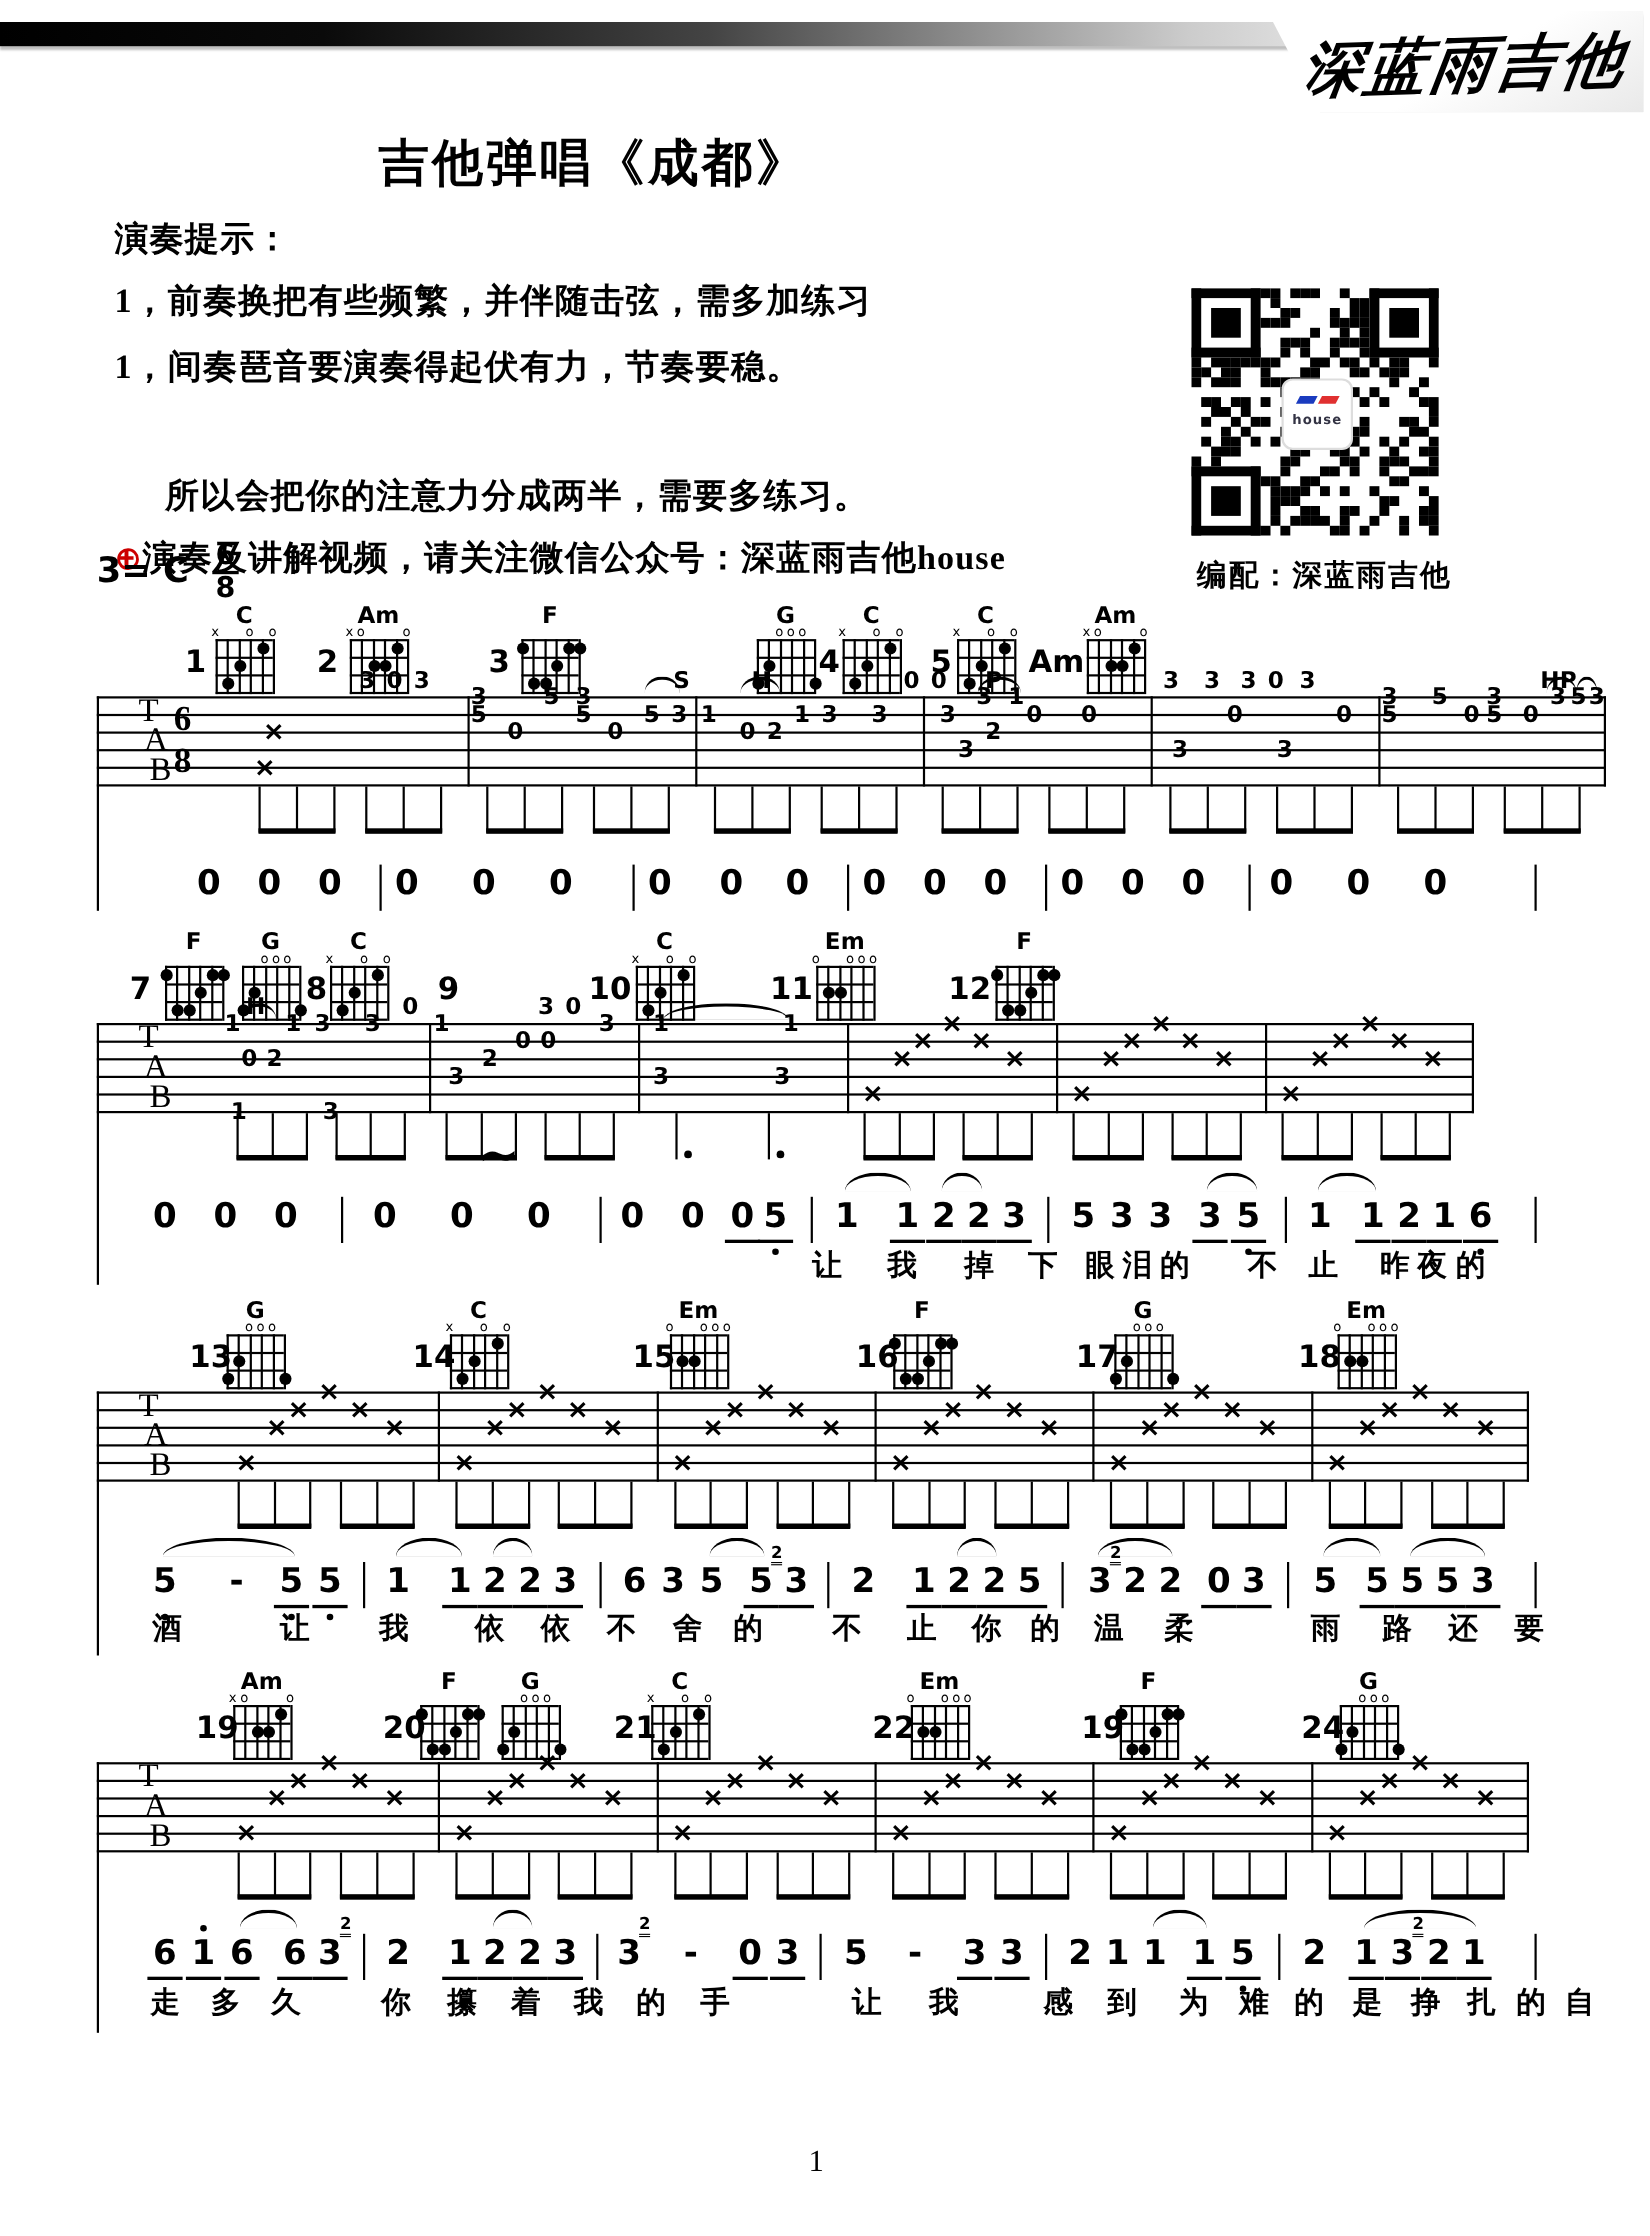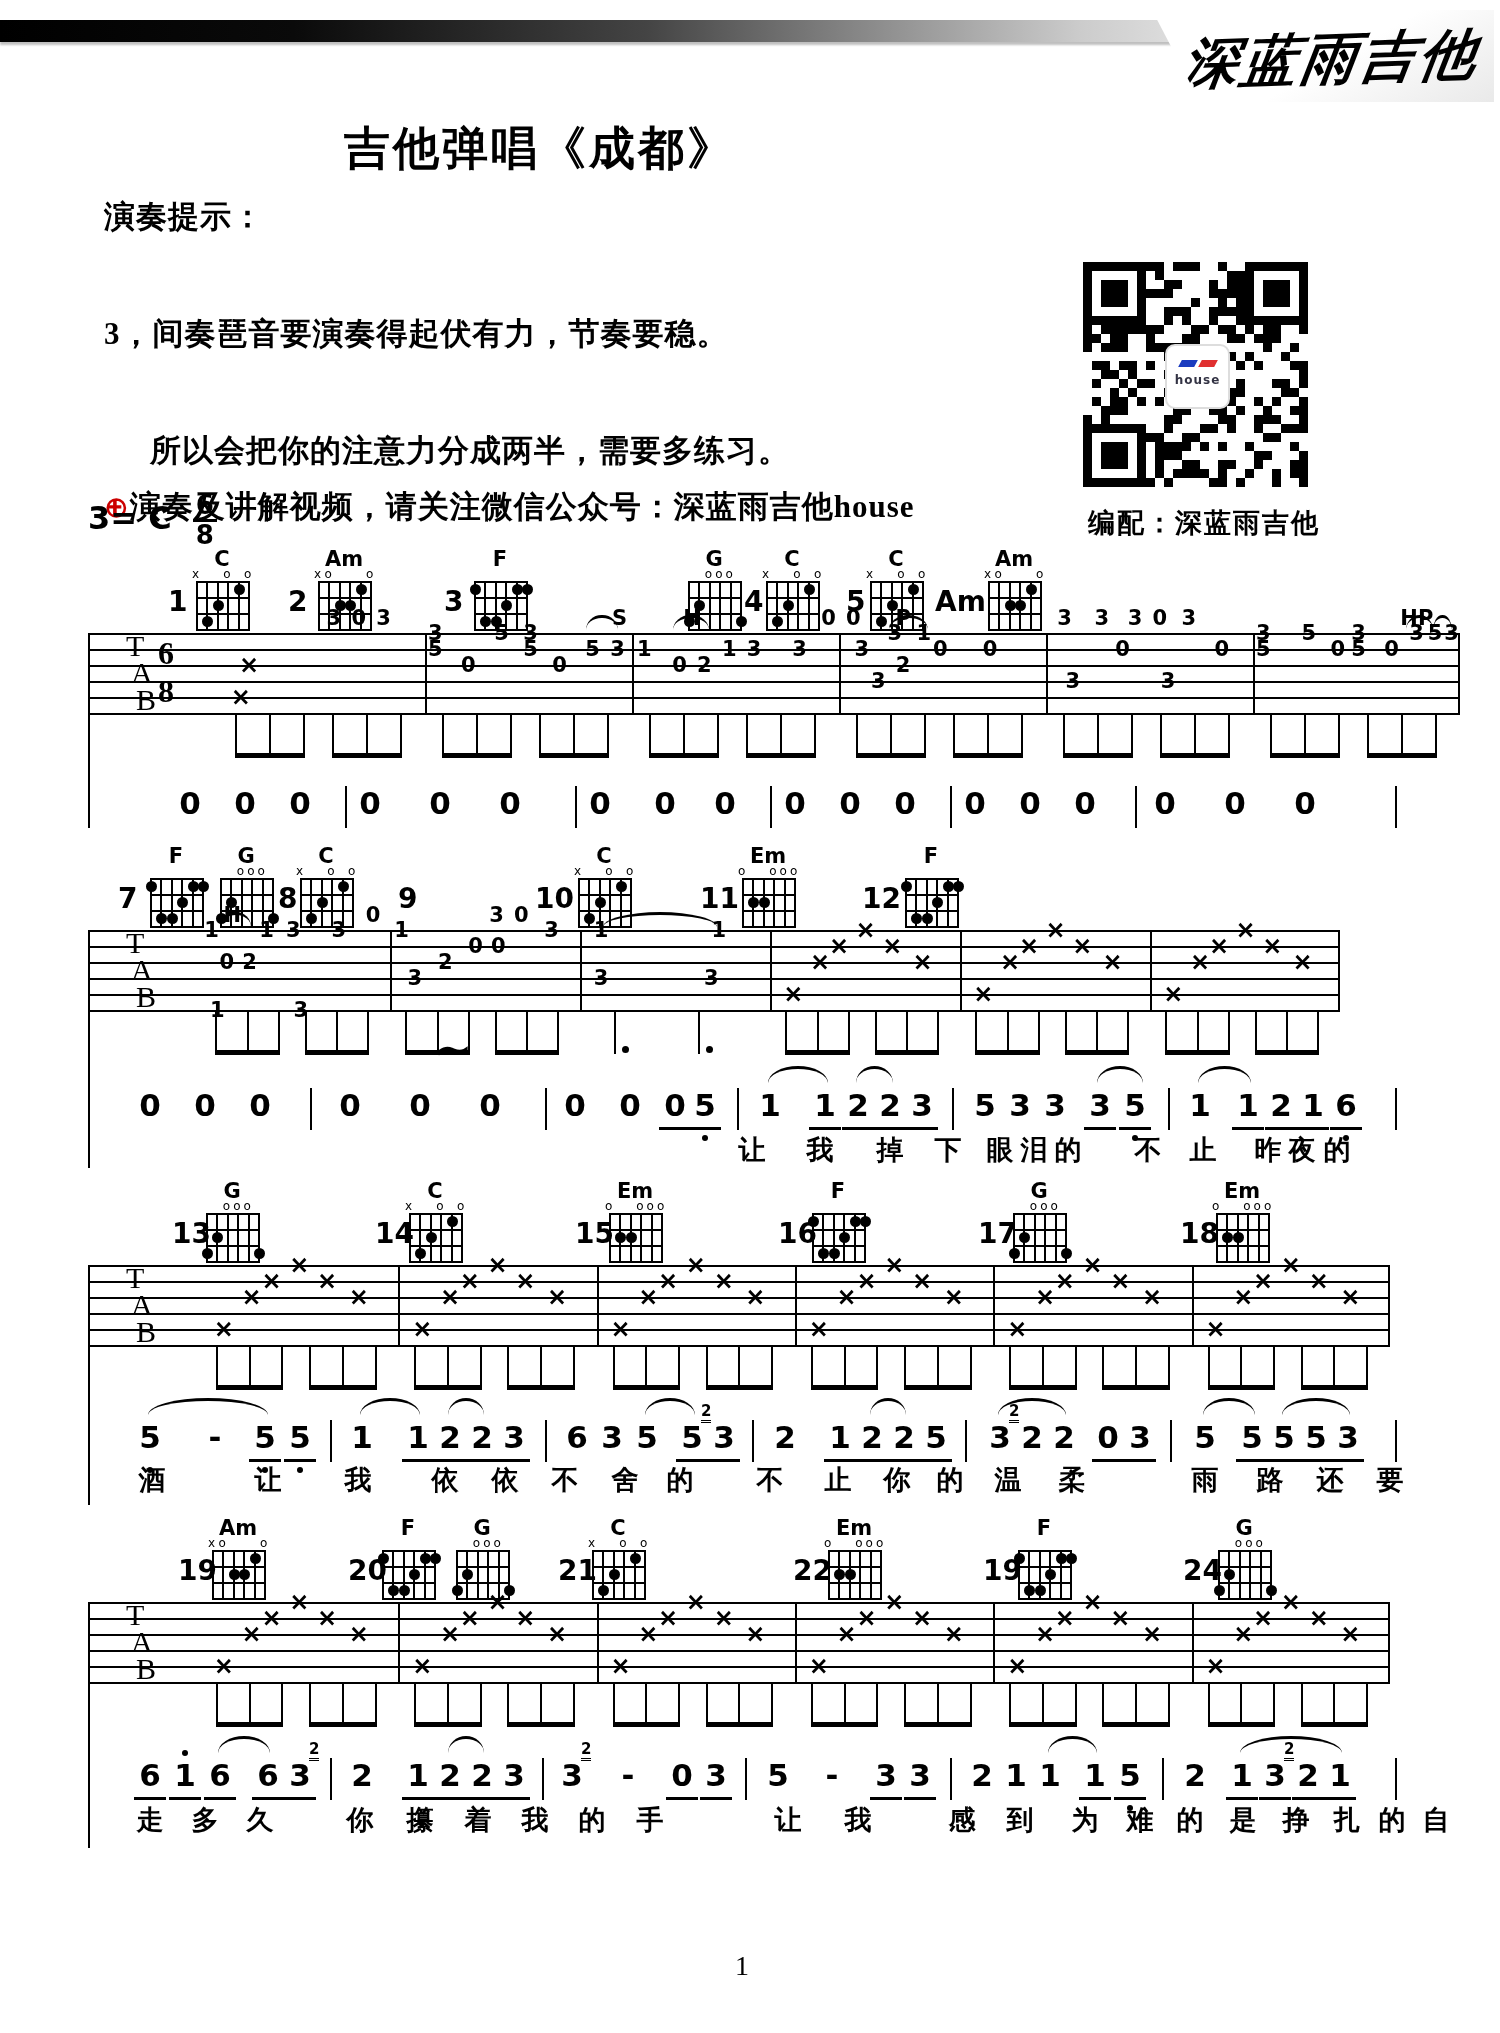--- a/index.html
+++ b/index.html
@@ -42,21 +42,22 @@
 
 <div id="page">
   <div id="topbar"></div>
   <div id="logo-panel">
     <div id="logo-text">深蓝雨吉他</div>
   </div>
 
   <div id="title">吉他弹唱《成都》</div>
 
   <div class="tip" style="top:196px">演奏提示：</div>
-  <div class="tip" style="top:313px">3，间奏琶音要演奏得起伏有力，节奏要稳。</div>
+  <div class="tip" style="top:253px">1，前奏换把有些频繁，并伴随击弦，需多加练习</div>
+  <div class="tip" style="top:313px">1，间奏琶音要演奏得起伏有力，节奏要稳。</div>
   <div class="tip" style="top:430px;left:150px">所以会把你的注意力分成两半，需要多练习。</div>
   <div class="tip" style="top:486px">
     <span style="color:#cc0000">⊕</span><span>演奏及讲解视频，请关注微信公众号：深蓝雨吉他house</span>
   </div>
 
   <div id="keyline">
     <span>3= C</span>
     <span class="frac">
       <span class="bt">6</span>
       <span>8</span>

